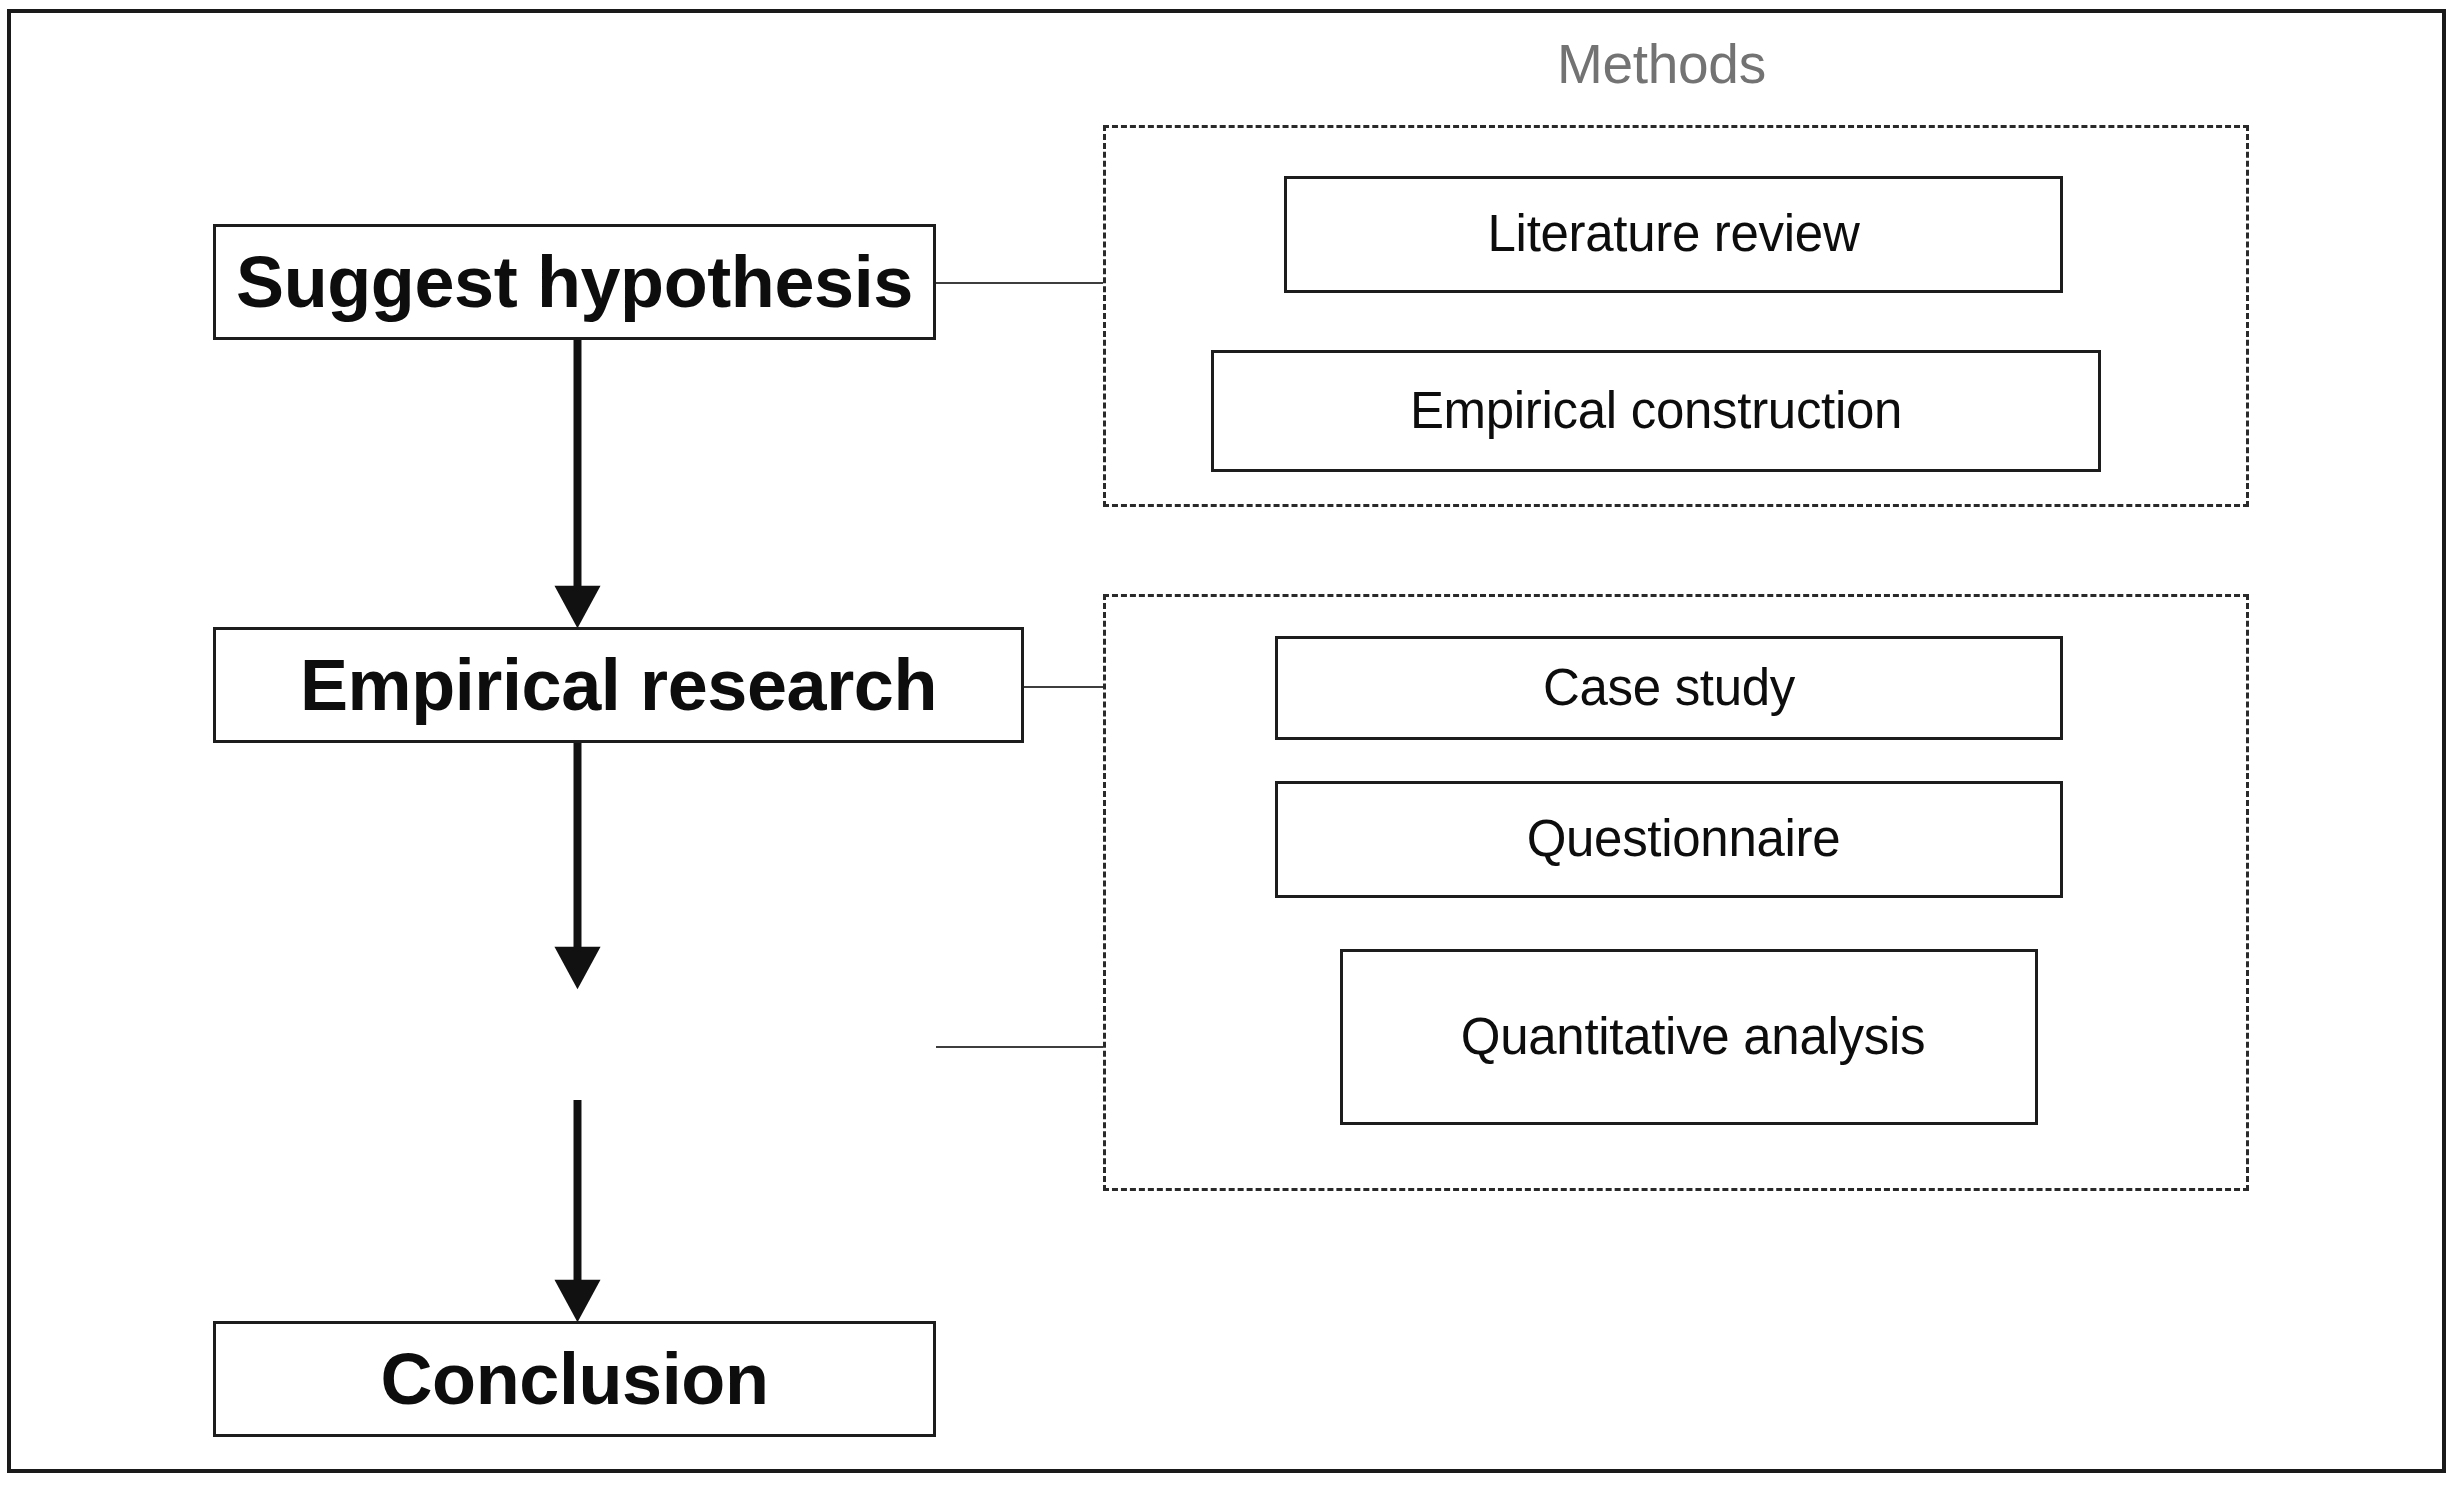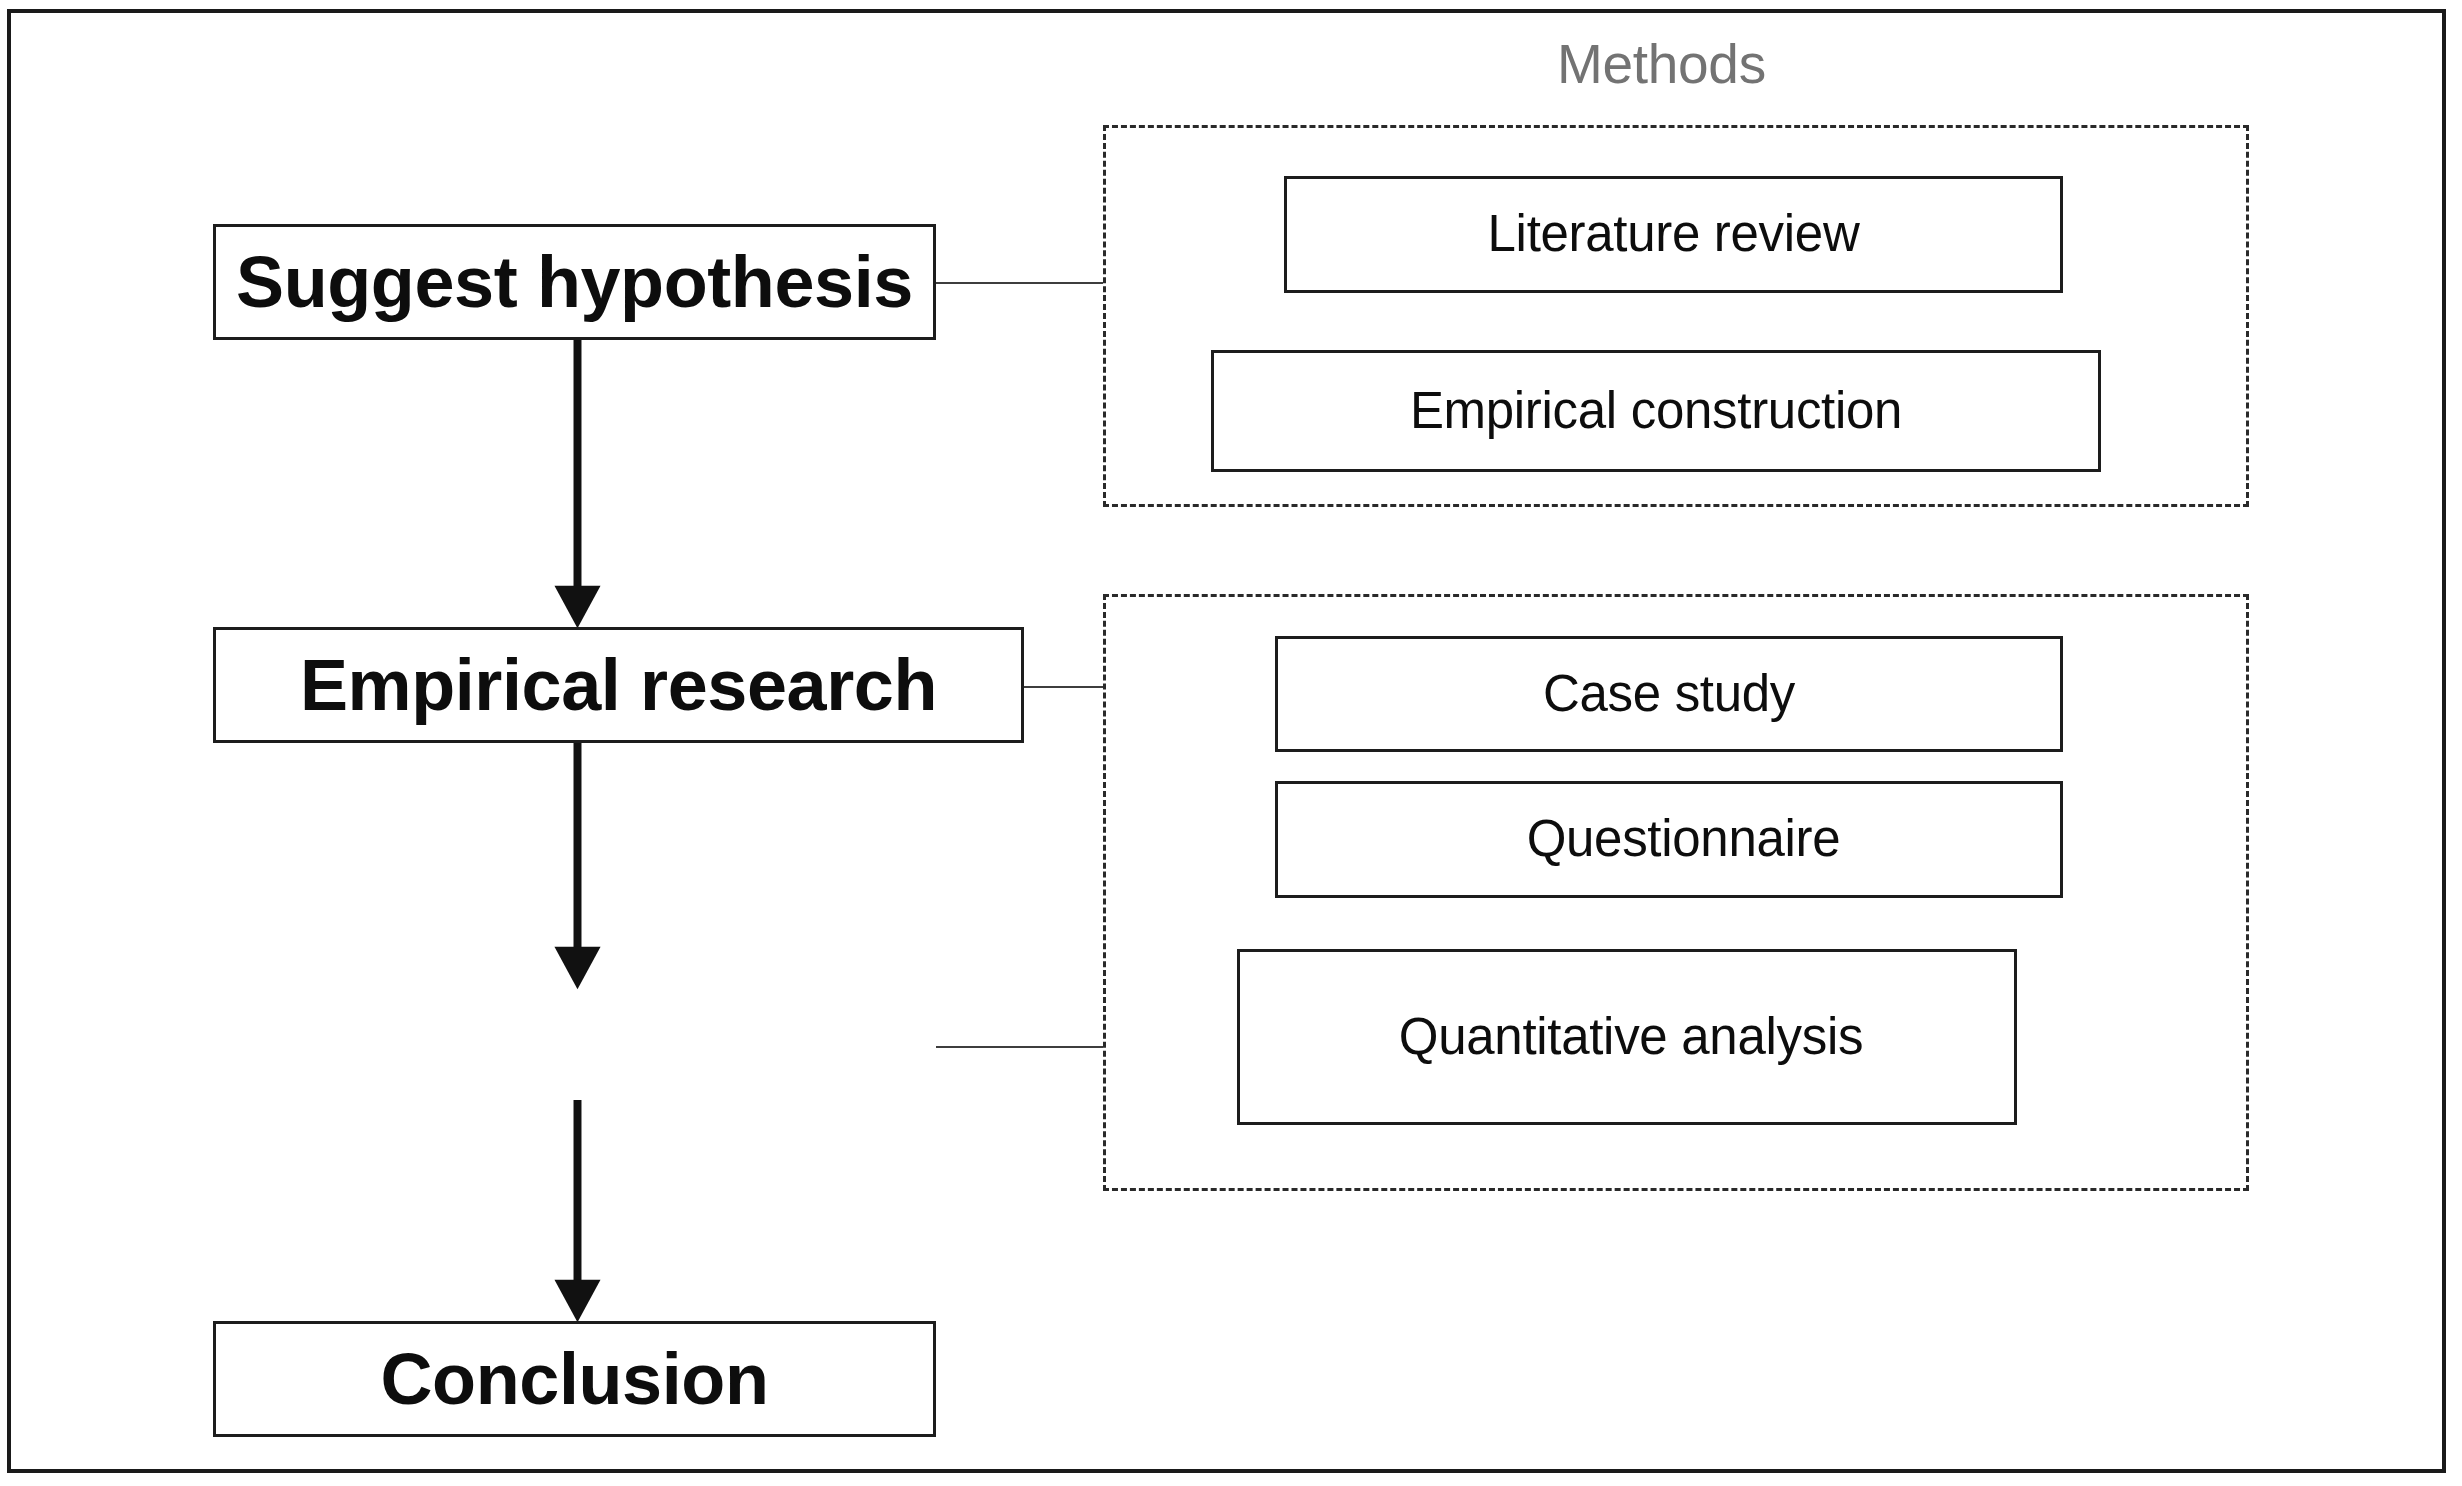--- a/index.html
+++ b/index.html
@@ -129,24 +129,24 @@
 
   <div class="node-box stage-box" style="left:213px; top:627px; width:811px; height:116px;">Empirical research</div>
 
 
   <div class="node-box method-box" style="left:1284px; top:176px; width:779px; height:117px;">Literature review</div>
 
   <div class="node-box stage-box" style="left:213px; top:1321px; width:723px; height:116px;">Conclusion</div>
 
   <div class="node-box method-box" style="left:1211px; top:350px; width:890px; height:122px;">Empirical construction</div>
 
-  <div class="node-box method-box" style="left:1275px; top:636px; width:788px; height:116px;">Case study</div>
+  <div class="node-box method-box" style="left:1275px; top:636px; width:788px; height:104px;">Case study</div>
 
   <div class="node-box method-box" style="left:1275px; top:781px; width:788px; height:117px;padding-left:29px;">Questionnaire</div>
 
-  <div class="node-box method-box two-line" style="left:1237px; top:949px; width:780px; height:176px; flex-direction:column;padding-left:8px;">
+  <div class="node-box method-box two-line" style="left:1340px; top:949px; width:698px; height:176px; flex-direction:column;padding-left:8px;">
     <span>Quantitative analysis</span>
   </div>
 
   <span class="sr-label">Research design flowchart</span>
 
 </div>
 
 
 </body></html>

